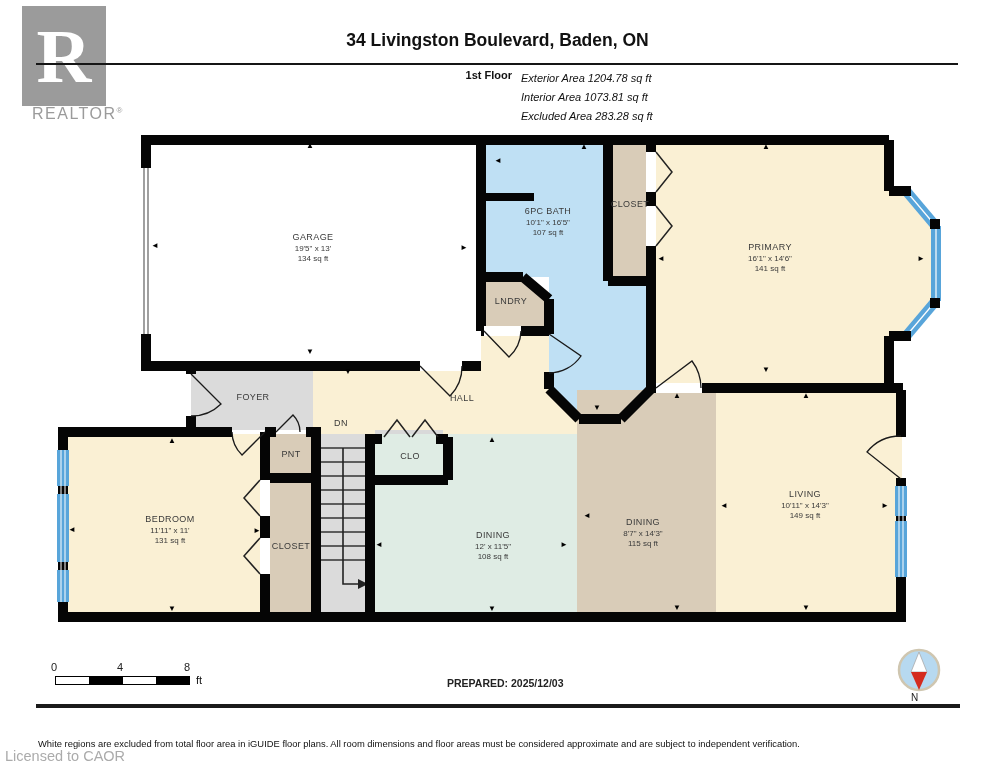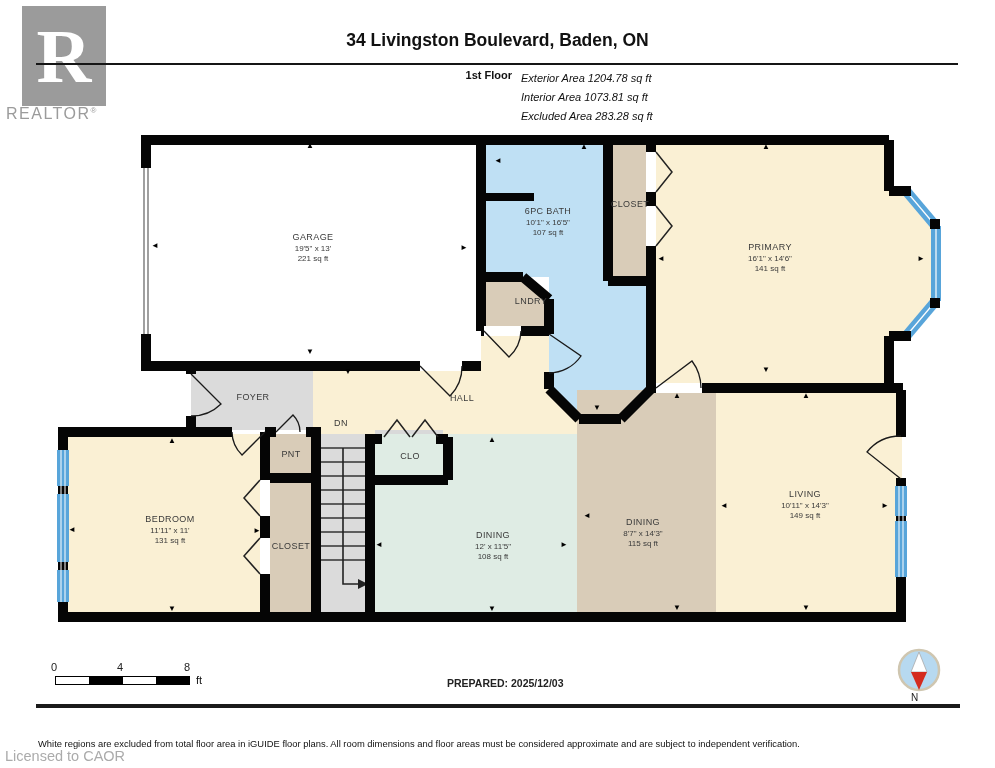--- a/index.html
+++ b/index.html
@@ -3,21 +3,21 @@
 <meta charset="utf-8">
 <style>
   html,body{margin:0;padding:0;background:#fff;}
   #canvas{position:relative;width:995px;height:768px;background:#ffffff;overflow:hidden;
           font-family:"Liberation Sans", sans-serif;color:#111;}
   .abs{position:absolute;}
   
   .logo-box{left:22px;top:6px;width:84px;height:100px;background:#9b9b9b;
             display:flex;align-items:center;justify-content:center;}
   .logo-r{color:#fff;font-family:"Liberation Serif", serif;font-weight:bold;font-size:76px;line-height:1;}
-  .logo-word{left:6px;top:105px;width:118px;text-align:left;color:#9b9b9b;
+  .logo-word{left:6px;top:105px;width:118px;text-align:right;color:#9b9b9b;
              font-size:16px;letter-spacing:1.5px;}
   .logo-word sup{font-size:8px;}
   .page-title{left:0;top:30px;width:995px;text-align:center;font-size:17.5px;font-weight:bold;}
   .title-rule{left:36px;top:63px;width:922px;height:2px;background:#151515;}
   .floor-label{left:408px;top:69px;width:104px;text-align:right;font-weight:bold;font-size:11px;}
   .floor-stats{left:521px;top:69px;font-size:11px;line-height:19px;font-style:italic;}
   
   .room-label{position:absolute;transform:translate(-50%,-50%);text-align:center;color:#3a3a3a;
               line-height:1.3;white-space:nowrap;}
   .room-name{font-size:9px;letter-spacing:.4px;display:block;}
@@ -163,36 +163,36 @@
       <path d="M260,538 L244,556 L260,574"></path>
       <path d="M384,437 L397,420 L410,437"></path>
       <path d="M412,437 L425,420 L438,437"></path>
     </g>
   </svg>
 
   <div class="abs" style="left:0;top:0" id="room-labels">
       <div class="room-label" style="left: 313px; top: 248px;">
         <span class="room-name">GARAGE</span>
         <span class="room-sub">19'5" x 13'</span>
-        <span class="room-sub">221 sq ft</span>
+        <span class="room-sub">134 sq ft</span>
       </div>
       <div class="room-label" style="left: 548px; top: 222px;">
         <span class="room-name">6PC BATH</span>
         <span class="room-sub">10'1" x 16'5"</span>
         <span class="room-sub">107 sq ft</span>
       </div>
       <div class="room-label" style="left: 630px; top: 205px;">
         <span class="room-name">CLOSET</span>
       </div>
       <div class="room-label" style="left: 770px; top: 258px;">
         <span class="room-name">PRIMARY</span>
         <span class="room-sub">16'1" x 14'6"</span>
         <span class="room-sub">141 sq ft</span>
       </div>
-      <div class="room-label" style="left: 511px; top: 302px; margin-left: 20px;">
+      <div class="room-label" style="left: 511px; top: 302px;">
         <span class="room-name">LNDRY</span>
       </div>
       <div class="room-label" style="left: 253px; top: 398px;">
         <span class="room-name">FOYER</span>
       </div>
       <div class="room-label" style="left: 462px; top: 399px;">
         <span class="room-name">HALL</span>
       </div>
       <div class="room-label" style="left: 341px; top: 424px;">
         <span class="room-name">DN</span>

